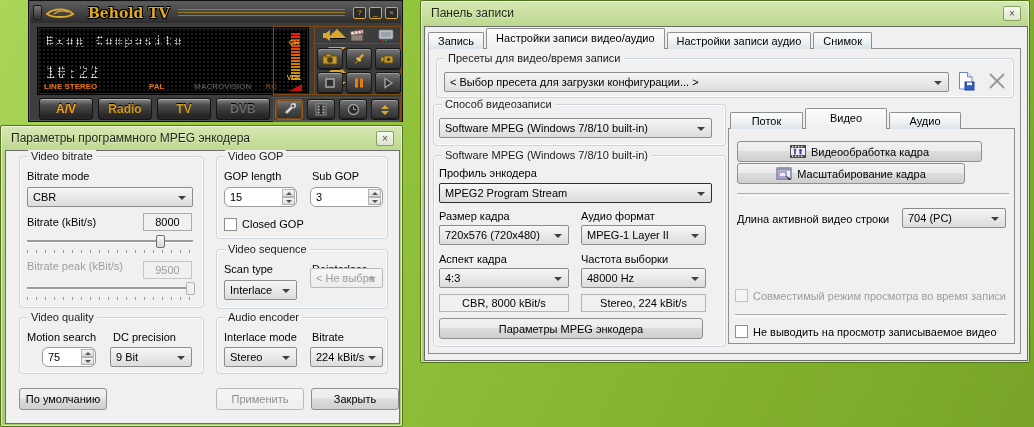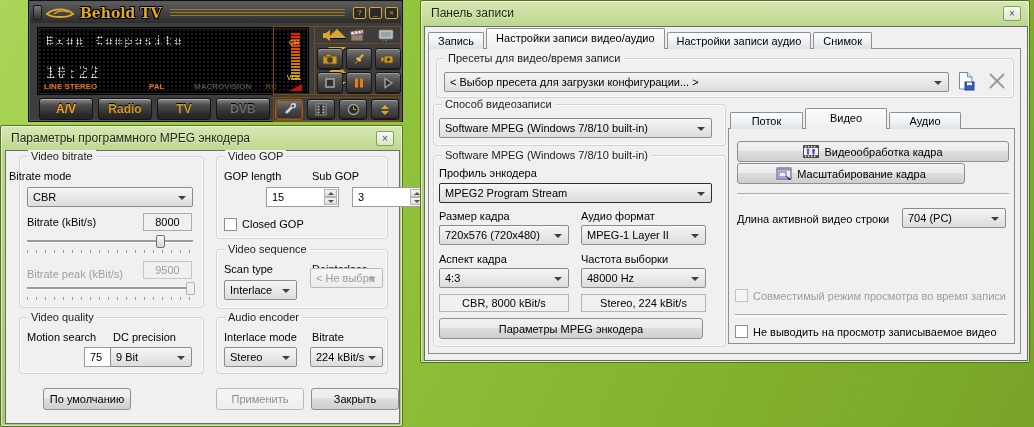--- a/index.html
+++ b/index.html
@@ -27,22 +27,22 @@
   .lbl { position:absolute; font-size:11px; color:#000; white-space:nowrap; }
   .lbl.dis { color:#9d9d9d; }
   .combo { position:absolute; height:20px; border:1px solid #8a8d90; border-radius:2px;
     background:linear-gradient(#f6f6f6,#eaeaea 45%,#dcdcdc); font-size:11px; color:#000;
     display:flex; align-items:center; padding:0 18px 0 5px; overflow:hidden; white-space:nowrap; }
   .combo::after { content:""; position:absolute; right:6px; top:8px;
     border-left:4px solid transparent; border-right:4px solid transparent; border-top:4px solid #404040; }
   .combo.focus { border-color:#2e2e2e; }
   .combo.dis { color:#9d9d9d; background:linear-gradient(#f6f6f6,#ececec); border-color:#b7babd; }
   .combo.dis::after { border-top-color:#a7a7a7; }
-  .spin { position:absolute; height:20px; background:#fff; border:1px solid #999ca0; border-radius:0;
-    font-size:11px; color:#000;margin-left:42px; }
+  .spin { position:absolute; height:20px; background:#fff; border:1px solid #999ca0; border-radius:6px;
+    font-size:11px; color:#000; }
   .spin .v { position:absolute; left:5px; top:3px; }
   .spin .btns { position:absolute; right:1px; top:1px; width:13px; height:16px; }
   .spin .btns div { height:8px; background:linear-gradient(#f4f4f4,#ddd); border:1px solid #b4b4b4;
     position:relative; }
   .spin .btns div::after { content:""; position:absolute; left:3px;
     border-left:3px solid transparent; border-right:3px solid transparent; }
   .spin .btns .up::after { top:2px; border-bottom:3px solid #555; }
   .spin .btns .dn::after { top:2px; border-top:3px solid #555; }
   .valbox { position:absolute; height:18px; border:1px solid #ababab; background:#f0f0f0;
     font-size:11px; text-align:center; line-height:16px; color:#000; }
@@ -74,21 +74,21 @@
 
   
   .tv { position:absolute; left:28px; top:0; width:375px; height:122px;
     background:#3d3d3d; border:1px solid #121212; box-shadow:inset 0 0 0 1px #565656; }
   .tv-titlebar { position:absolute; left:1px; right:1px; top:1px; height:21px;
     background:linear-gradient(#5c5c5c,#2c2c2c); display:flex; align-items:center; }
   .tv-grip { width:9px; height:15px; margin:0 2px 0 3px; background:linear-gradient(#777,#333);
     border:1px solid #191919; border-radius:2px; }
   .tv-logo { width:32px; height:16px; }
   .tv-title { font-family:"DejaVu Serif", serif; font-weight:bold; font-size:14px; color:#e0a81e;
-    margin-left:4px; white-space:nowrap;
+    margin-left:12px; white-space:nowrap;
     text-shadow:1px 1px 0 #000,-1px 1px 0 #000,1px -1px 0 #000,-1px -1px 0 #000; }
   .tv-lines { flex:1; height:7px; margin:0 8px;
     background:repeating-linear-gradient(180deg,#a9831b 0 1px,transparent 1px 3px); opacity:.85; }
   .tv-winbtn { width:13px; height:12px; border:1px solid #d9a62e; border-radius:2px; color:#d9a62e;
     font-size:8px; line-height:10px; text-align:center; margin-right:3px; background:#2a2a2a; }
   .tv-display { position:absolute; left:8px; top:26px; width:272px; height:68px; background:#000;
     border:1px solid #000; box-shadow:inset 0 0 0 1px #242424;
     background-image:radial-gradient(#1d1d1d 1px,transparent 1.2px); background-size:4px 4px; }
   .dotline { position:absolute; font-family:"DejaVu Sans Mono", monospace; font-weight:bold;
     color:#e9e9df; letter-spacing:2px;
@@ -275,32 +275,32 @@
   </div>
 
   <div class="aero" style="left:0; top:125px; width:403px; height:302px;">
     <div class="aero-title">Параметры программного MPEG энкодера</div>
     <div class="aero-close">×</div>
     <div class="client" style="left:5px; top:25px; width:393px; height:272px;">
 
       <div class="grp" style="left:13px; top:5px; width:185px; height:152px;">
         <span class="grp-legend">Video bitrate</span>
       </div>
-      <span class="lbl" style="left:3px; top:19px;">Bitrate mode</span>
+      <span class="lbl" style="left:21px; top:19px;">Bitrate mode</span>
       <div class="combo" style="left:21px; top:36px; width:166px;">
           <span>CBR</span>
         </div>
       <span class="lbl" style="left:21px; top:65px;">Bitrate (kBit/s)</span>
       <div class="valbox" style="left:137px; top:62px; width:49px;">8000</div>
       <div class="slider" style="left:21px; top:84px; width:166px;">
         <div class="track"></div>
         <div class="thumb" style="left:78%;"></div>
         <div class="ticks"></div>
       </div>
-      <span class="lbl dis" style="left:21px; top:117px;">Bitrate peak (kBit/s)</span>
+      <span class="lbl dis" style="left:21px; top:109px;">Bitrate peak (kBit/s)</span>
       <div class="valbox dis" style="left:137px; top:110px; width:49px;">9500</div>
       <div class="slider dis" style="left:21px; top:131px; width:166px;">
         <div class="track"></div>
         <div class="thumb" style="left:96%;"></div>
         <div class="ticks"></div>
       </div>
 
       <div class="grp" style="left:210px; top:5px; width:172px; height:83px;">
         <span class="grp-legend">Video GOP</span>
       </div>
@@ -356,21 +356,21 @@
       </div>
       <span class="lbl" style="left:218px; top:180px;">Interlace mode</span>
       <span class="lbl" style="left:306px; top:180px;">Bitrate</span>
       <div class="combo" style="left:218px; top:196px; width:73px;">
           <span>Stereo</span>
         </div>
       <div class="combo" style="left:304px; top:196px; width:73px;">
           <span>224 kBit/s</span>
         </div>
 
-      <div class="btn7" style="left:13px; top:237px; width:88px; height:22px;margin-left:24px;">
+      <div class="btn7" style="left:13px; top:237px; width:88px; height:22px;">
           <span>По умолчанию</span>
         </div>
       <div class="btn7 dis" style="left:210px; top:237px; width:88px; height:22px;">
           <span>Применить</span>
         </div>
       <div class="btn7" style="left:305px; top:237px; width:88px; height:22px;">
           <span>Закрыть</span>
         </div>
     </div>
   </div>
@@ -441,21 +441,21 @@
           <span>Параметры MPEG энкодера</span>
         </div>
 
       <div class="tabs" style="left:305px; top:80px; height:22px; z-index:3;">
         <div class="tab" style="width:73px;"><span>Поток</span></div>
         <div class="tab active" style="width:82px;"><span>Видео</span></div>
         <div class="tab" style="width:72px;"><span>Аудио</span></div>
       </div>
       <div class="tabpage" style="left:303px; top:101px; width:287px; height:216px; z-index:2;"></div>
 
-      <div class="btn7" style="left:312px; top:114px; width:272px; height:21px; z-index:3;align-items:center;">
+      <div class="btn7" style="left:312px; top:114px; width:245px; height:21px; z-index:3;align-items:center;">
         <svg width="16" height="13" viewBox="0 0 16 13">
           <rect x="0.5" y="0.5" width="15" height="12" fill="#f0f0f0" stroke="#555"></rect>
           <rect x="0.5" y="0.5" width="15" height="2.4" fill="#444"></rect>
           <rect x="0.5" y="10.1" width="15" height="2.4" fill="#444"></rect>
           <rect x="2" y="1.1" width="1.4" height="1.2" fill="#fff"></rect>
             <rect x="5" y="1.1" width="1.4" height="1.2" fill="#fff"></rect>
             <rect x="8" y="1.1" width="1.4" height="1.2" fill="#fff"></rect>
             <rect x="11" y="1.1" width="1.4" height="1.2" fill="#fff"></rect>
           <rect x="2" y="10.7" width="1.4" height="1.2" fill="#fff"></rect>
             <rect x="5" y="10.7" width="1.4" height="1.2" fill="#fff"></rect>

